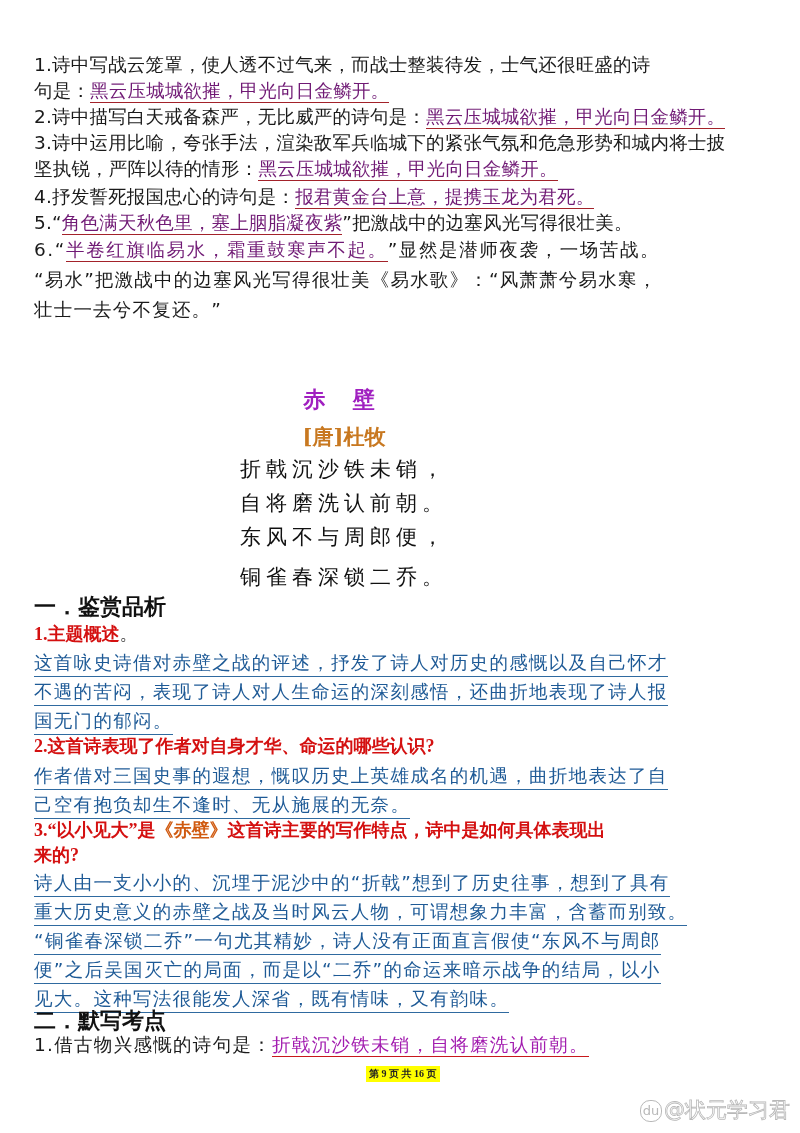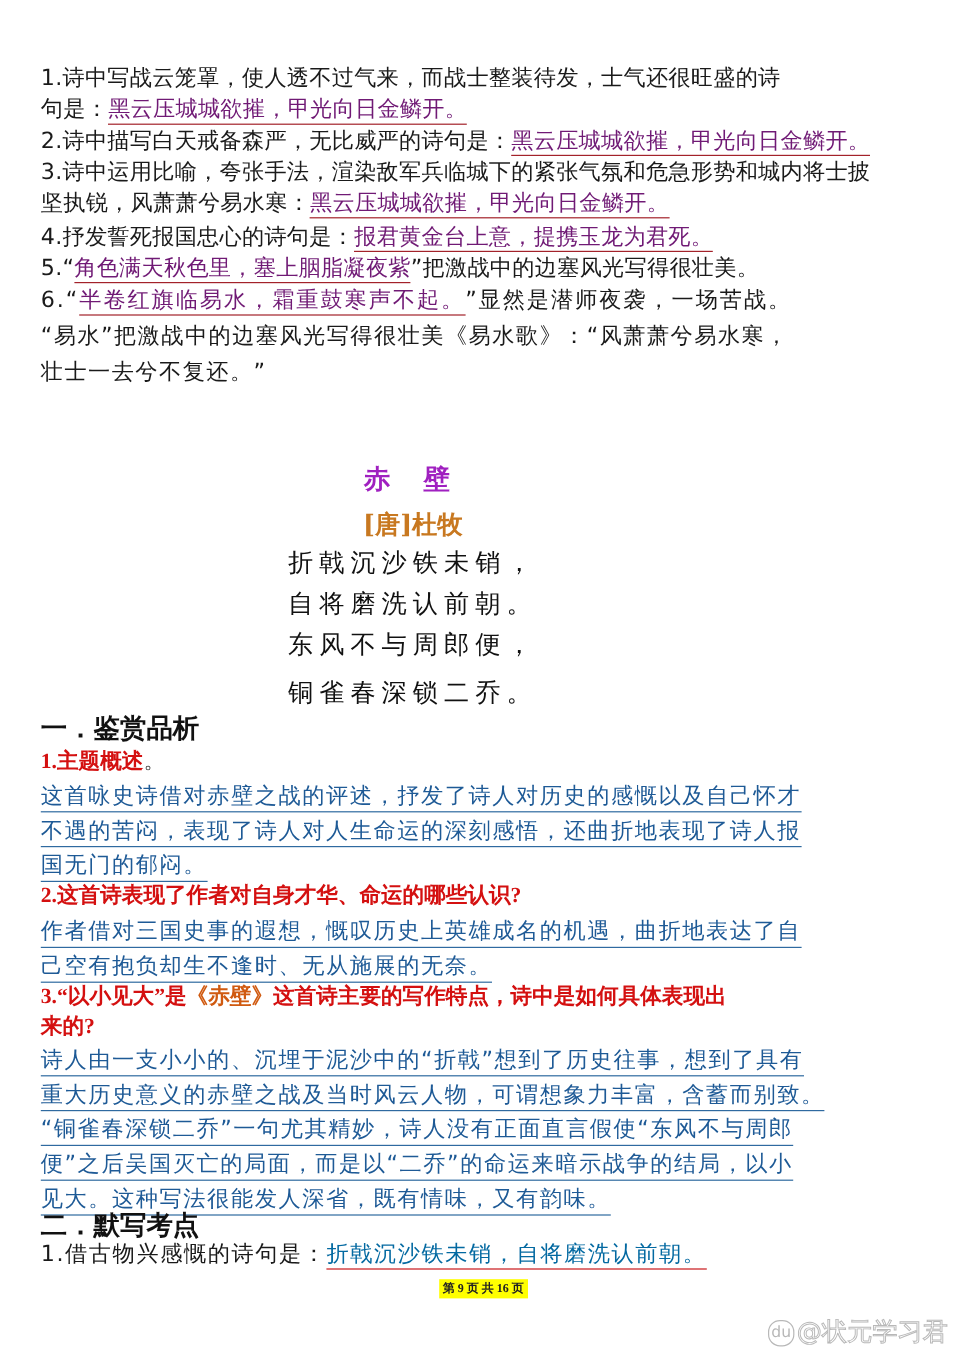--- a/index.html
+++ b/index.html
@@ -3,21 +3,21 @@
 <meta charset="utf-8">
 <style>
   html, body { margin: 0; padding: 0; }
   body {
     width: 800px; height: 1133px; background: #ffffff; position: relative; overflow: hidden;
     font-family: "DejaVu Sans", "Liberation Sans", sans-serif; color: #222;
   }
   .line { position: absolute; left: 34px; white-space: nowrap; }
   .p1 { font-size: 18.5px; letter-spacing: 0.2px; color: #1a1a1a; }
   .hl-red { color: #701a75; border-bottom: 1.5px solid #a3222a; padding-bottom: 1px; }
-  .hl-red2 { color: #0369a1; border-bottom: 1.5px solid #c8181c; padding-bottom: 1px; }
+  .hl-red2 { color: #a21caf; border-bottom: 1.5px solid #c8181c; padding-bottom: 1px; }
   .title { position: absolute; left: 0; width: 688px; text-align: center; }
   .poem-title { top: 385px; font-size: 22px; color: #a020c0; font-weight: bold; letter-spacing: 10px; font-family: "DejaVu Serif", serif; }
   .poem-author { top: 423px; font-size: 21px; color: #c87820; font-weight: bold; font-family: "DejaVu Serif", serif; }
   .poem-line { font-size: 21px; color: #111; letter-spacing: 5px; font-family: "DejaVu Serif", serif; }
   .h1 { font-size: 22px; font-weight: bold; color: #111; font-family: "Liberation Serif", serif; }
   .h2 { font-size: 18px; font-weight: bold; color: #d41010; font-family: "Liberation Serif", serif; }
   .h2 .dot { font-weight: normal; color: #333; }
   .h2 .book { color: #d05a10; text-align: center; }
   .blue { font-size: 18.5px; color: #1e5a96; letter-spacing: 1.3px; border-bottom: 1.5px solid #2f6aa0; padding-bottom: 1px; }
   .footer {
@@ -32,21 +32,21 @@
 </style>
 </head>
 <body>
 
 <div class="line p1" style="top:52px;">1.诗中写战云笼罩，使人透不过气来，而战士整装待发，士气还很旺盛的诗</div>
 <div class="line p1" style="top:78px;"><span>句是：</span><span class="hl-red">黑云压城城欲摧，甲光向日金鳞开。</span></div>
 
 <div class="line p1" style="top:104px;"><span>2.诗中描写白天戒备森严，无比威严的诗句是：</span><span class="hl-red">黑云压城城欲摧，甲光向日金鳞开。</span></div>
 
 <div class="line p1" style="top:130px;">3.诗中运用比喻，夸张手法，渲染敌军兵临城下的紧张气氛和危急形势和城内将士披</div>
-<div class="line p1" style="top:156px;"><span>坚执锐，风萧萧兮易水寒：</span><span class="hl-red">黑云压城城欲摧，甲光向日金鳞开。</span></div>
+<div class="line p1" style="top:156px;"><span>坚执锐，严阵以待的情形：</span><span class="hl-red">黑云压城城欲摧，甲光向日金鳞开。</span></div>
 
 <div class="line p1" style="top:184px;"><span>4.抒发誓死报国忠心的诗句是：</span><span class="hl-red">报君黄金台上意，提携玉龙为君死。</span></div>
 
 <div class="line p1" style="top:210px;"><span>5.“</span><span class="hl-red">角色满天秋色里，塞上胭脂凝夜紫</span><span>”把激战中的边塞风光写得很壮美。</span></div>
 
 <div class="line p1" style="top:237px; letter-spacing:1.6px;"><span>6.“</span><span class="hl-red">半卷红旗临易水，霜重鼓寒声不起。</span><span>”显然是潜师夜袭，一场苦战。</span></div>
 <div class="line p1" style="top:267px; letter-spacing:1.2px;">“易水”把激战中的边塞风光写得很壮美《易水歌》：“风萧萧兮易水寒，</div>
 <div class="line p1" style="top:297px; letter-spacing:1.2px;">壮士一去兮不复还。”</div>
 
 <div class="title poem-title">赤 壁</div>

